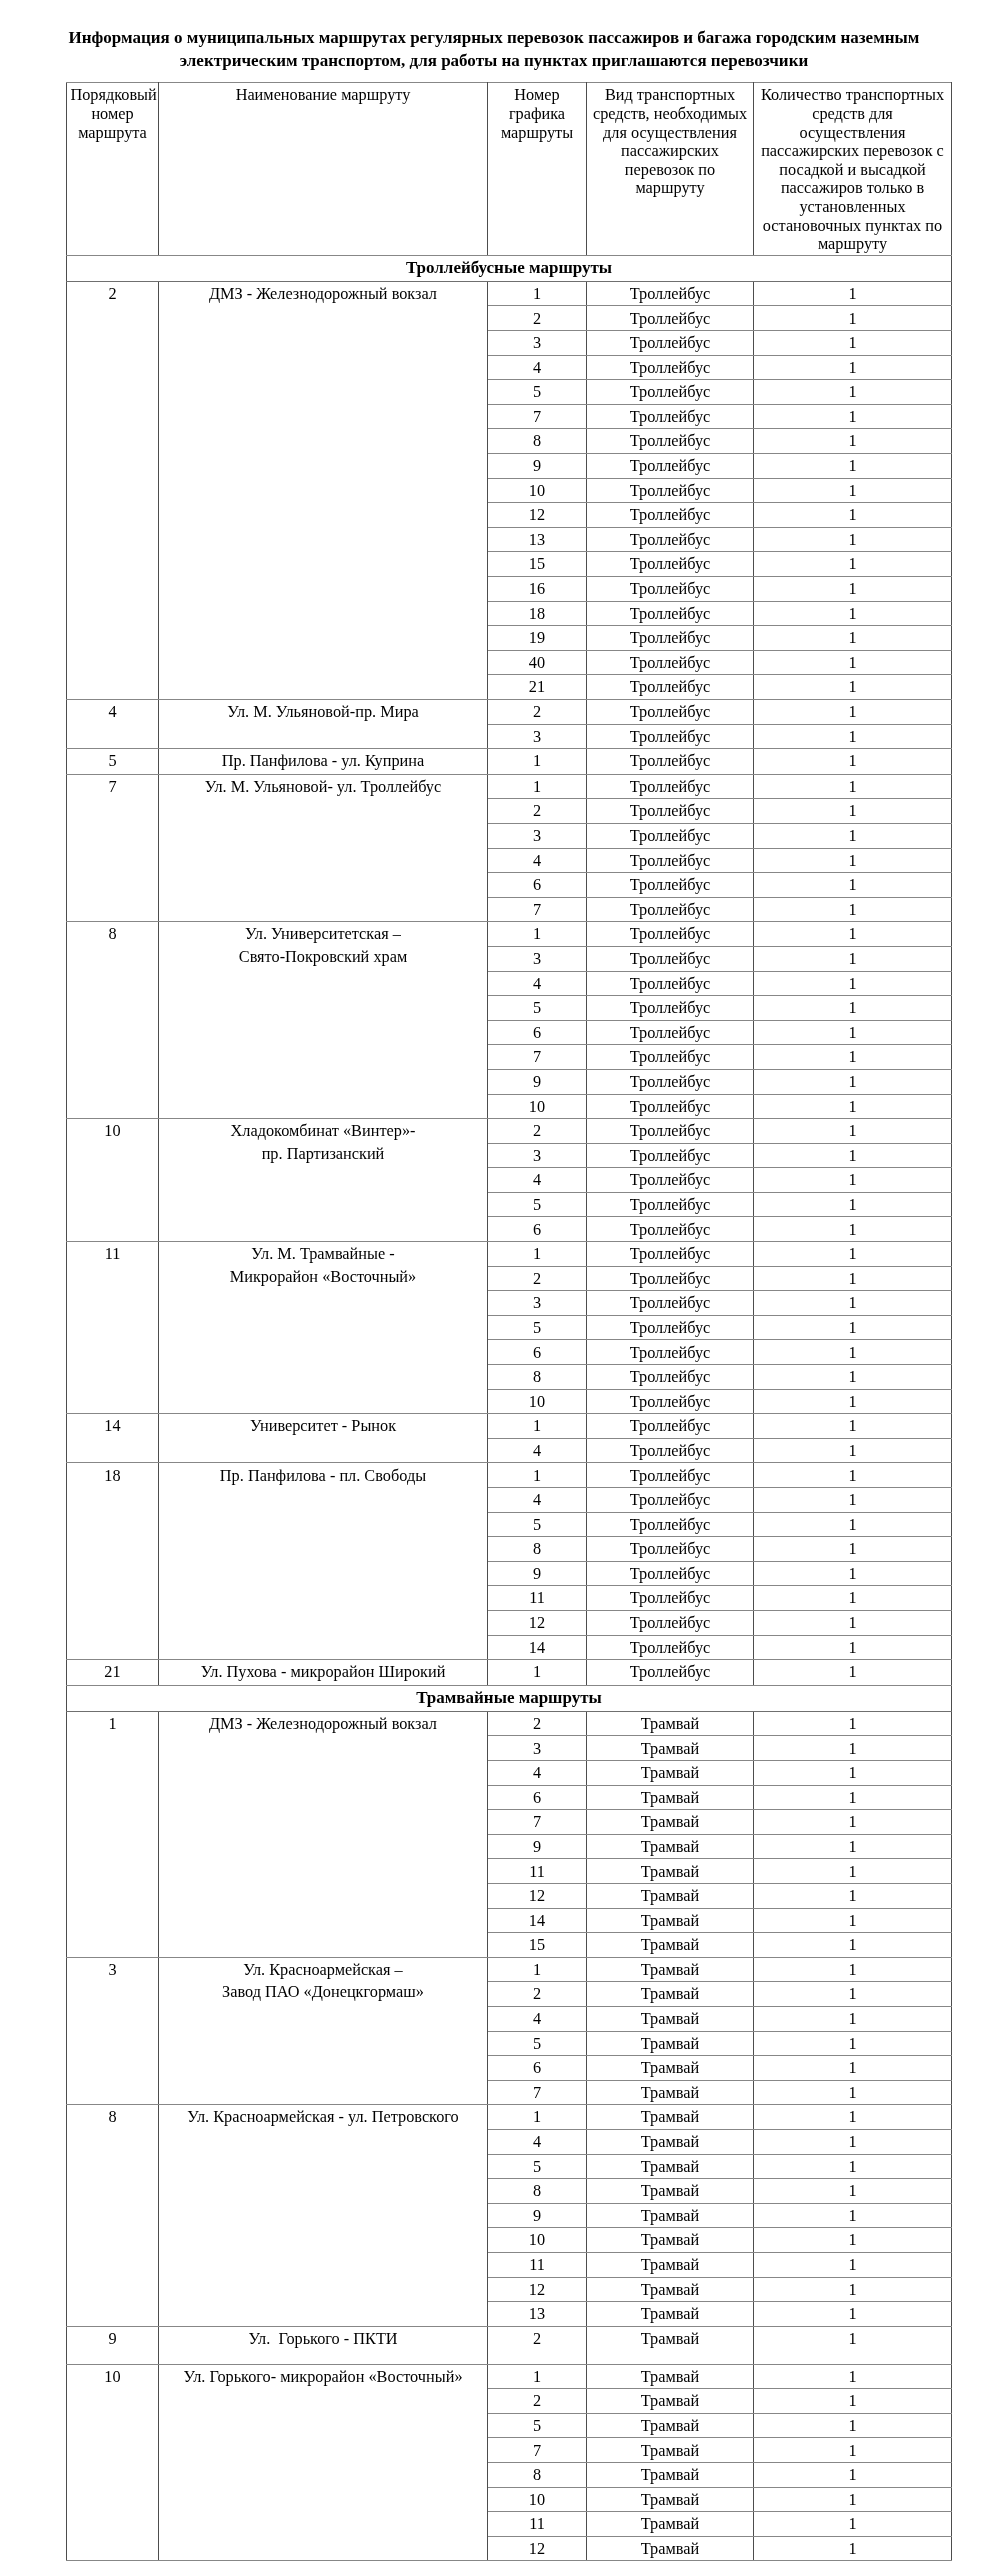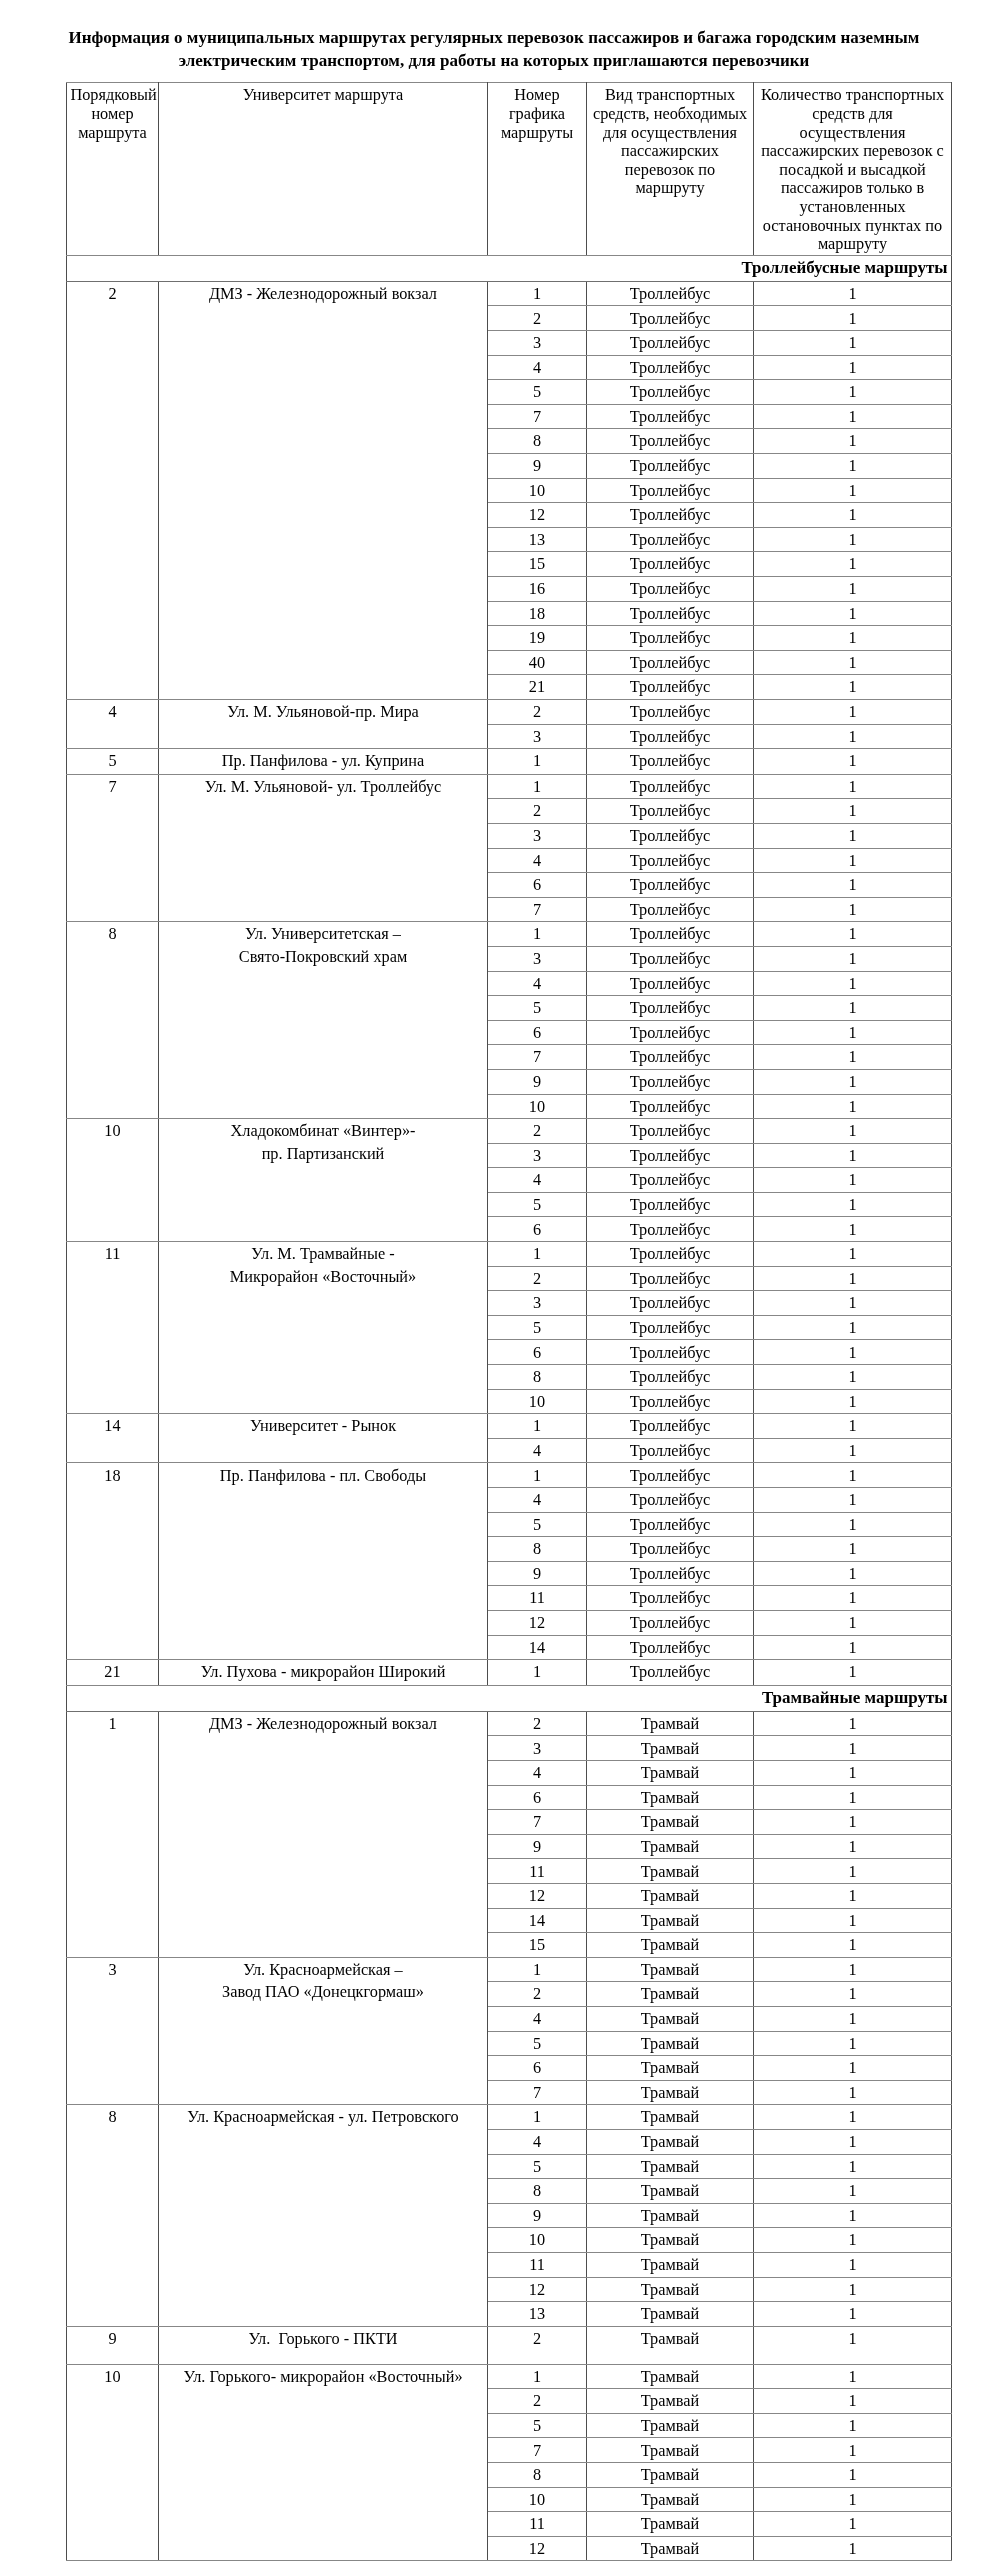--- a/index.html
+++ b/index.html
@@ -45,21 +45,21 @@
   .hcell {
     vertical-align: top;
     text-align: center;
     font-size: 16.3px;
     line-height: 18.6px;
     padding-top: 3.4px;
   }
   .section-row { height: 26px; }
   .section-cell {
     font-weight: bold;
-    text-align: right;
+    text-align: center;
     vertical-align: middle;
     font-size: 17px;
     line-height: 22.5px;
     border-top: 1.7px solid #6f6f6f;
     border-bottom: 1.7px solid #6f6f6f;
   }
   tbody tr { height: 23.6px; }
   tbody tr.tall { height: 38px; }
   .num-cell, .name-cell {
     vertical-align: top;
@@ -72,34 +72,34 @@
     vertical-align: top;
     text-align: center;
     font-size: 16.3px;
     line-height: 21.4px;
   }
 </style>
 </head>
 <body>
 
 <div class="doc-title">Информация о муниципальных маршрутах регулярных перевозок пассажиров и багажа городским наземным
-электрическим транспортом, для работы на которых приглашаются перевозчики</div>
+электрическим транспортом, для работы на пунктах приглашаются перевозчики</div>
 
 <table class="routes-table">
   <colgroup>
     <col style="width:92px">
     <col style="width:329px">
     <col style="width:99px">
     <col style="width:167px">
     <col style="width:198px">
   </colgroup>
   <thead>
     <tr id="header-row">
         <th class="hcell">Порядковый номер маршрута</th>
-        <th class="hcell">Университет маршрута</th>
+        <th class="hcell">Наименование маршруту</th>
         <th class="hcell">Номер графика маршруты</th>
         <th class="hcell">Вид транспортных средств, необходимых для осуществления пассажирских перевозок по маршруту</th>
         <th class="hcell">Количество транспортных средств для осуществления пассажирских перевозок с посадкой и высадкой пассажиров только в установленных остановочных пунктах по маршруту</th>
       </tr>
   </thead>
   <tbody id="table-body">
       <tr class="section-row">
         <td colspan="5" class="section-cell">Троллейбусные маршруты</td>
       </tr>
       <tr>

